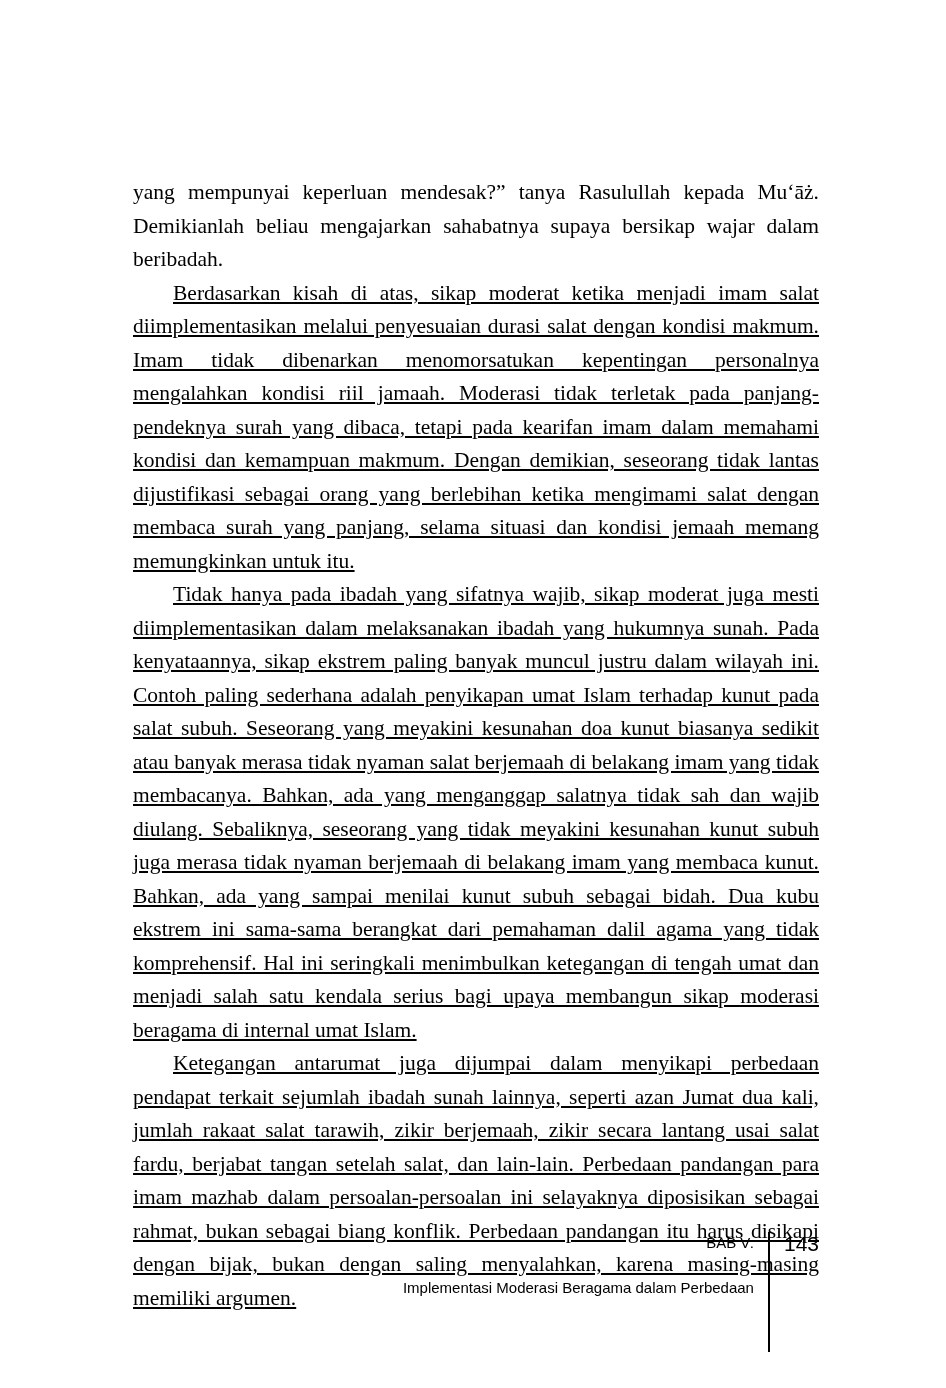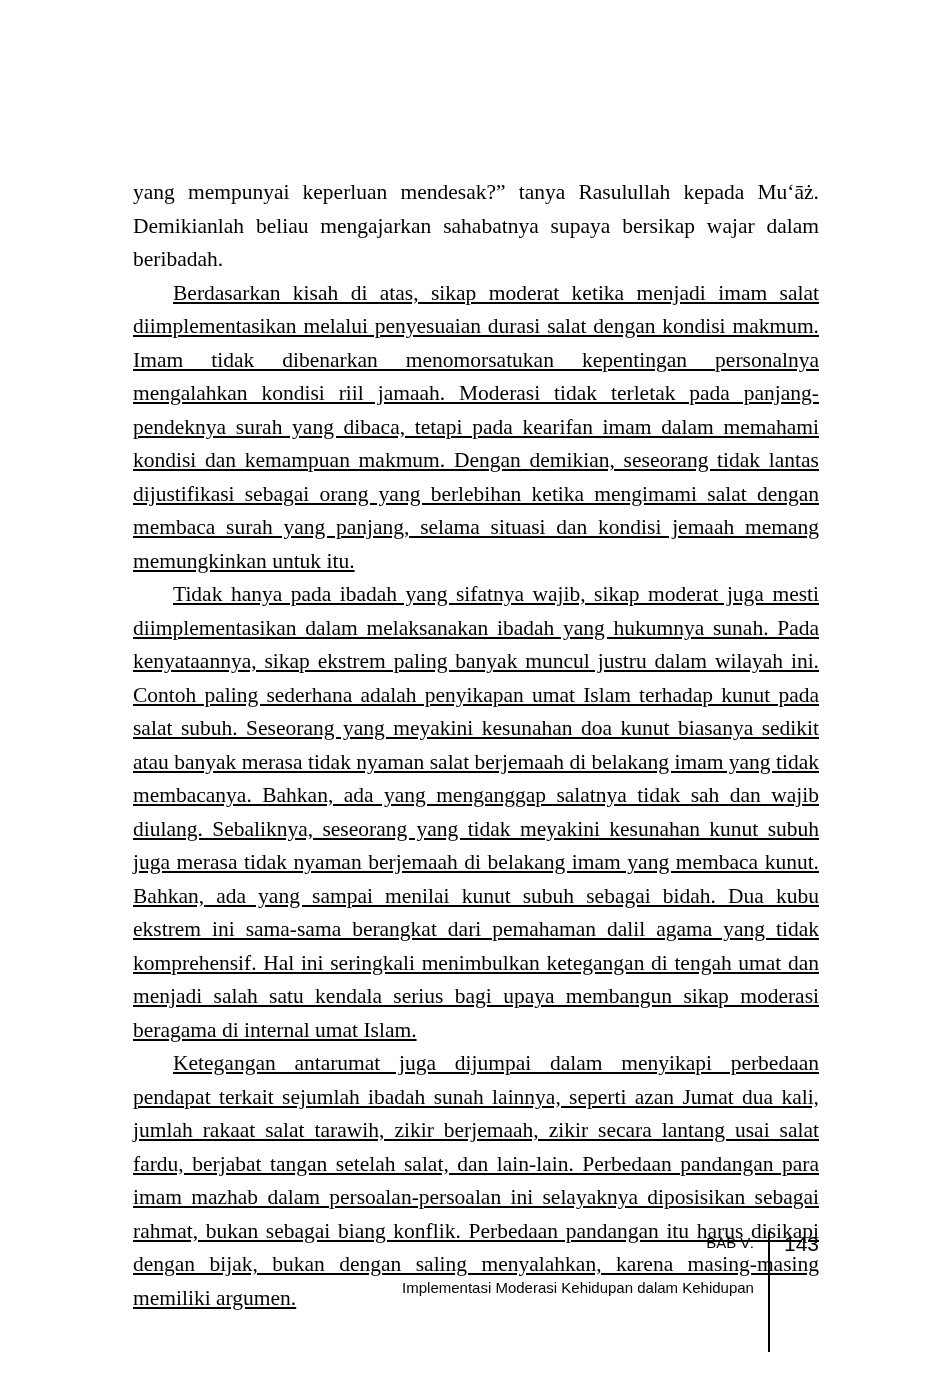--- a/index.html
+++ b/index.html
@@ -96,20 +96,20 @@
     <p class="para">yang mempunyai keperluan mendesak?” tanya Rasulullah kepada Mu‘āż. Demikianlah beliau mengajarkan sahabatnya supaya bersikap wajar dalam beribadah.</p>
     <p class="para indent">Berdasarkan kisah di atas, sikap moderat ketika menjadi imam salat diimplementasikan melalui penyesuaian durasi salat dengan kondisi makmum. Imam tidak dibenarkan menomorsatukan kepentingan personalnya mengalahkan kondisi riil jamaah. Moderasi tidak terletak pada panjang-pendeknya surah yang dibaca, tetapi pada kearifan imam dalam memahami kondisi dan kemampuan makmum. Dengan demikian, seseorang tidak lantas dijustifikasi sebagai orang yang berlebihan ketika mengimami salat dengan membaca surah yang panjang, selama situasi dan kondisi jemaah memang memungkinkan untuk itu.</p>
     <p class="para indent">Tidak hanya pada ibadah yang sifatnya wajib, sikap moderat juga mesti diimplementasikan dalam melaksanakan ibadah yang hukumnya sunah. Pada kenyataannya, sikap ekstrem paling banyak muncul justru dalam wilayah ini. Contoh paling sederhana adalah penyikapan umat Islam terhadap kunut pada salat subuh. Seseorang yang meyakini kesunahan doa kunut biasanya sedikit atau banyak merasa tidak nyaman salat berjemaah di belakang imam yang tidak membacanya. Bahkan, ada yang menganggap salatnya tidak sah dan wajib diulang. Sebaliknya, seseorang yang tidak meyakini kesunahan kunut subuh juga merasa tidak nyaman berjemaah di belakang imam yang membaca kunut. Bahkan, ada yang sampai menilai kunut subuh sebagai bidah. Dua kubu ekstrem ini sama-sama berangkat dari pemahaman dalil agama yang tidak komprehensif. Hal ini seringkali menimbulkan ketegangan di tengah umat dan menjadi salah satu kendala serius bagi upaya membangun sikap moderasi beragama di internal umat Islam.</p>
     <p class="para indent">Ketegangan antarumat juga dijumpai dalam menyikapi perbedaan pendapat terkait sejumlah ibadah sunah lainnya, seperti azan Jumat dua kali, jumlah rakaat salat tarawih, zikir berjemaah, zikir secara lantang usai salat fardu, berjabat tangan setelah salat, dan lain-lain. Perbedaan pandangan para imam mazhab dalam persoalan-persoalan ini selayaknya diposisikan sebagai rahmat, bukan sebagai biang konflik. Perbedaan pandangan itu harus disikapi dengan bijak, bukan dengan saling menyalahkan, karena masing-masing memiliki argumen.</p>
   </div>
 
   <div class="footer">
     <div class="footer-inner">
       <div class="footer-caption">
         <span class="line1">BAB V:</span>
-        <span class="line2">Implementasi Moderasi Kehidupan dalam Kehidupan</span>
+        <span class="line2">Implementasi Moderasi Beragama dalam Perbedaan</span>
       </div>
       <div class="footer-rule"></div>
       <div class="footer-pageno">143</div>
     </div>
   </div>
 
 </div>
 
 </body></html>

